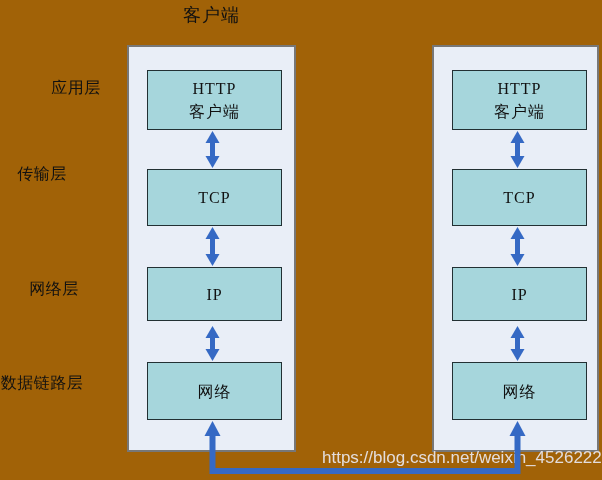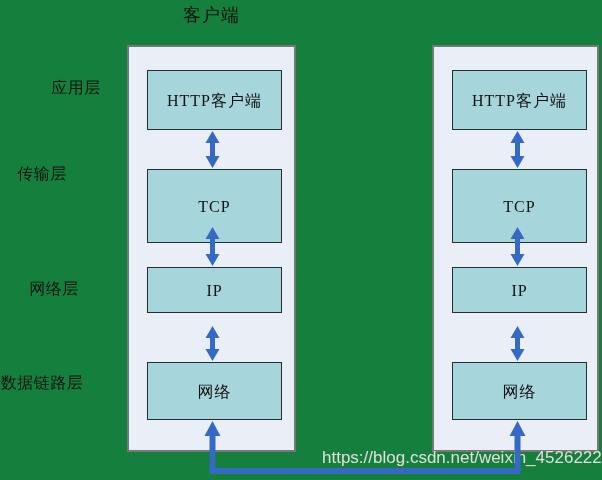--- a/index.html
+++ b/index.html
@@ -1,18 +1,18 @@
 <!DOCTYPE html>
 <html style="--panel-fill: #e9eef7; --panel-border: #777777; --box-fill: #a6d6dc; --box-border: #223033; --arrow: #3569c4; --watermark: #e3dddd;"><head>
 <meta charset="utf-8">
 <style>
   html,body{margin:0;padding:0;background:#fff;}
   .canvas{
     position:relative;width:602px;height:480px;overflow:hidden;
-    background:#15803d;
+    background:#a16207;
     font-family:"Liberation Serif","DejaVu Serif",serif;
     color:#111;
   }
   .col-title{
     position:absolute;top:4px;height:22px;line-height:22px;
     text-align:center;font-size:18px;letter-spacing:1px;
   }
   .title-client{left:127px;width:169px;}
   .title-server{left:432px;width:167px;}
   .layer-label{
@@ -27,26 +27,26 @@
     position:absolute;top:45px;height:407px;box-sizing:border-box;
     background:var(--panel-fill,#e9eef7);
     border:2px solid var(--panel-border,#777777);
   }
   .panel-client{left:127px;width:169px;}
   .panel-server{left:432px;width:167px;}
   .layer-box{
     position:absolute;left:18px;width:135px;box-sizing:border-box;
     background:var(--box-fill,#a6d6dc);
     border:1.5px solid var(--box-border,#223033);
-    display:flex;align-items:center;justify-content:center;
+    display:flex;flex-direction:column;align-items:center;justify-content:center;
     font-size:16px;line-height:23px;text-align:center;letter-spacing:1px;
   }
   .box-app{top:23px;height:60px;}
-  .box-tcp{top:122px;height:74px;}
-  .box-ip {top:220px;height:46px;align-items:center;}
+  .box-tcp{top:122px;height:57px;}
+  .box-ip {top:220px;height:54px;align-items:center;}
   .box-net{top:315px;height:58px;}
   .watermark{
     position:absolute;left:322px;top:448px;z-index:5;
     font-family:"Liberation Sans","DejaVu Sans",sans-serif;
     font-size:17px;color:var(--watermark,#e3dddd);white-space:nowrap;
   }
   .connections{position:absolute;left:0;top:0;z-index:10;pointer-events:none;}
   .arrow-shaft{stroke:var(--arrow,#3569c4);fill:none;}
   .arrow-head{fill:var(--arrow,#3569c4);stroke:none;}
 </style>

